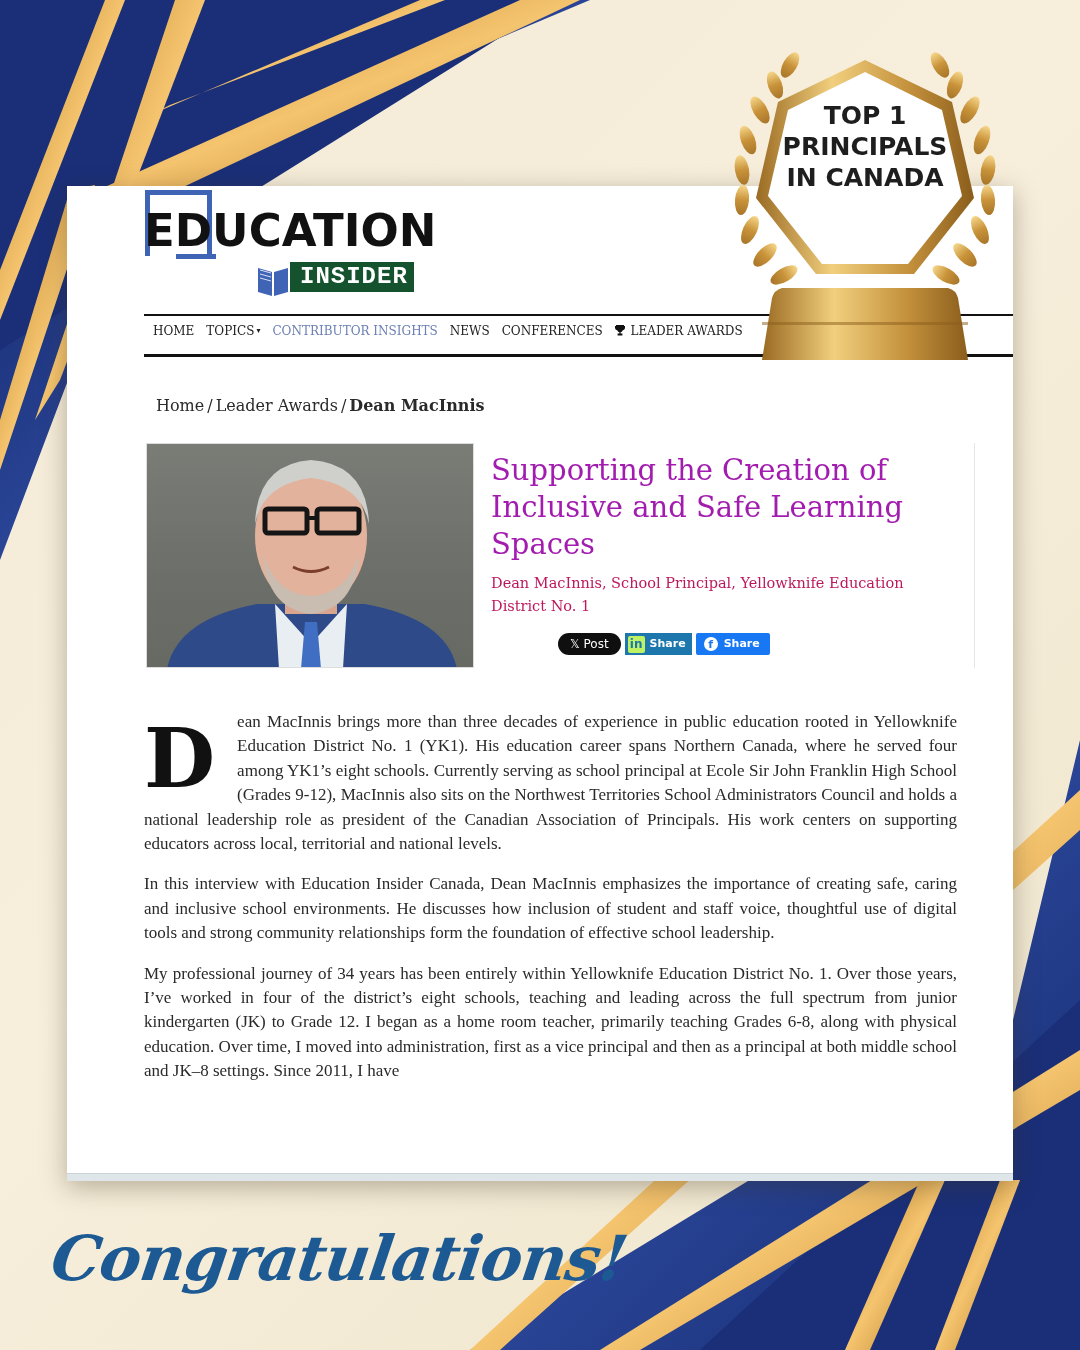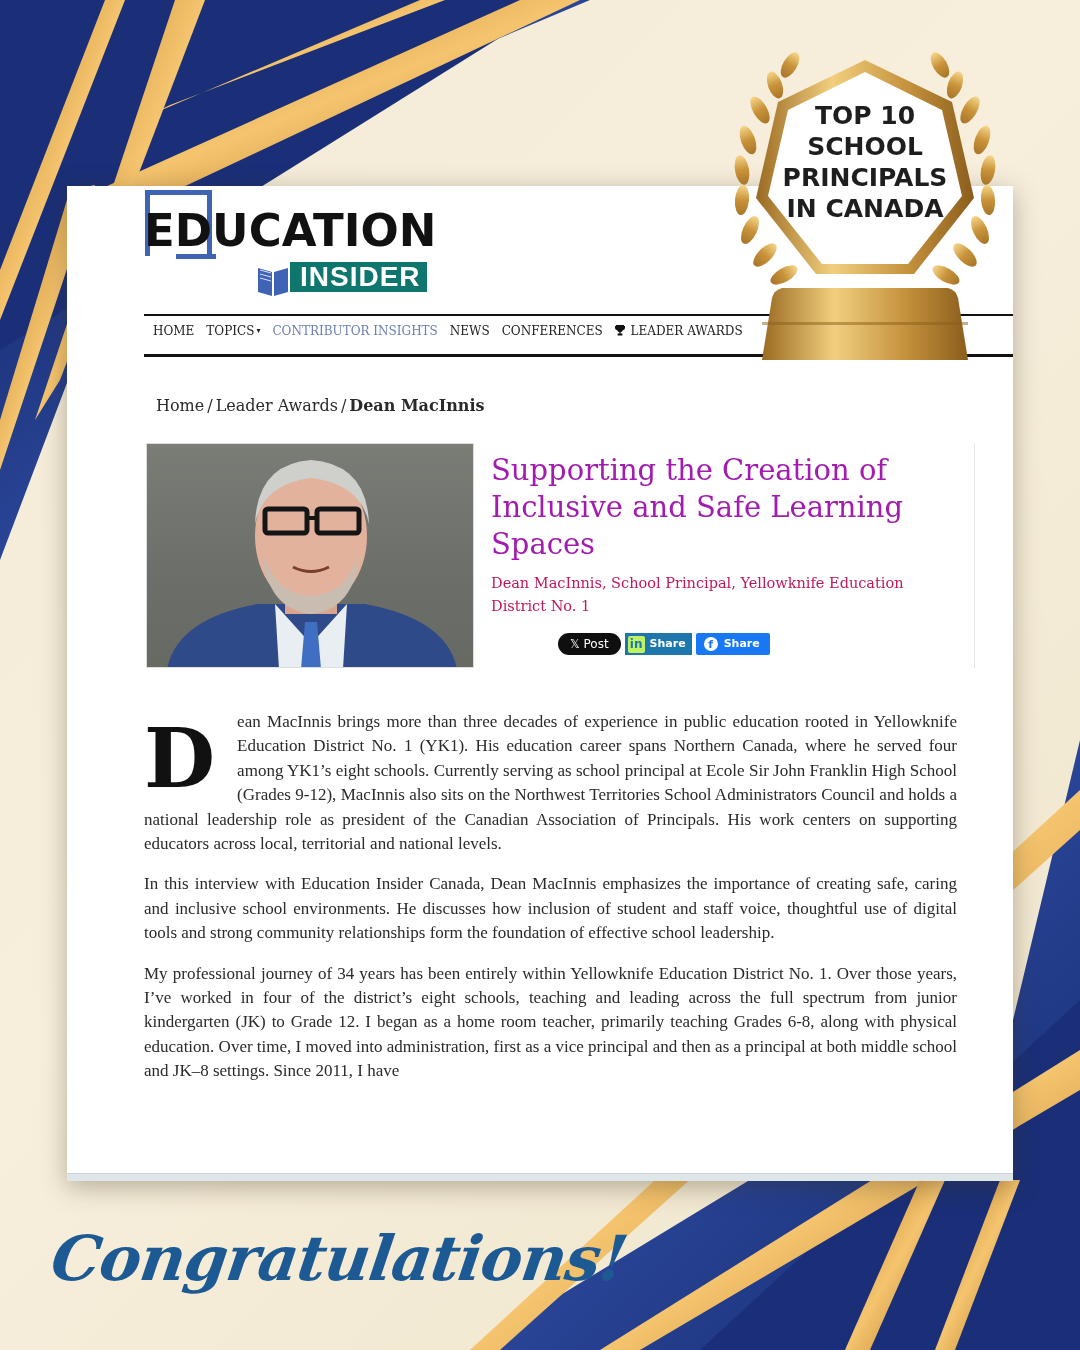--- a/index.html
+++ b/index.html
@@ -33,22 +33,22 @@
       position: absolute; left: 32px; top: 64px; width: 40px; height: 5px; background: #3f63b5;
     }
     .logo-word {
       position: absolute; left: 0; top: 18px;
       font-family: "DejaVu Sans", sans-serif; font-weight: bold;
       font-size: 45px; letter-spacing: 0px; color: #111;
       line-height: 1;
     }
     .logo-insider {
       position: absolute; left: 118px; top: 72px; height: 30px; padding: 0 6px 0 10px;
-      background: #0f766e; color: #fff;
-      font-family: Liberation Sans, sans-serif; font-weight: bold; font-size: 28px; line-height: 30px;
+      background: #14532d; color: #fff;
+      font-family: Liberation Mono, monospace; font-weight: bold; font-size: 24px; line-height: 30px;
       letter-spacing: 1px;
     }
     .logo-book {
       position: absolute; left: 112px; top: 72px; width: 34px; height: 36px;
     }
 
     
     .nav-top-rule { position: absolute; left: 77px; top: 128px; width: 869px; height: 2px; background: #111; }
     .nav-bottom-rule { position: absolute; left: 77px; top: 168px; width: 869px; height: 3px; background: #111; }
     .nav {
@@ -303,20 +303,19 @@
       <ellipse cx="226" cy="235" rx="7" ry="15" transform="rotate(-60 226 235)"></ellipse>
     </g>
 
     <polygon points="145,20 232,62 254,158 194,234 96,234 36,158 58,62" fill="url(#g2)"></polygon>
     <polygon points="145,32 222,70 242,156 188,224 102,224 48,156 68,70" fill="#ffffff"></polygon>
 
     <path d="M62 248 L228 248 Q236 250 238 258 L248 320 L42 320 L52 258 Q54 250 62 248 Z" fill="url(#g2)"></path>
     <rect x="42" y="282" width="206" height="3" fill="#8a5d1c" opacity="0.5"></rect>
   </svg>
   <div class="badge-text">
-    <div>TOP 10</div>
-    <div>SCHOOL</div>
+    <div>TOP 1</div>
     <div>PRINCIPALS</div>
     <div>IN CANADA</div>
   </div>
 </div>
 
 <div class="congrats">Congratulations!</div>
 
 </body></html>

